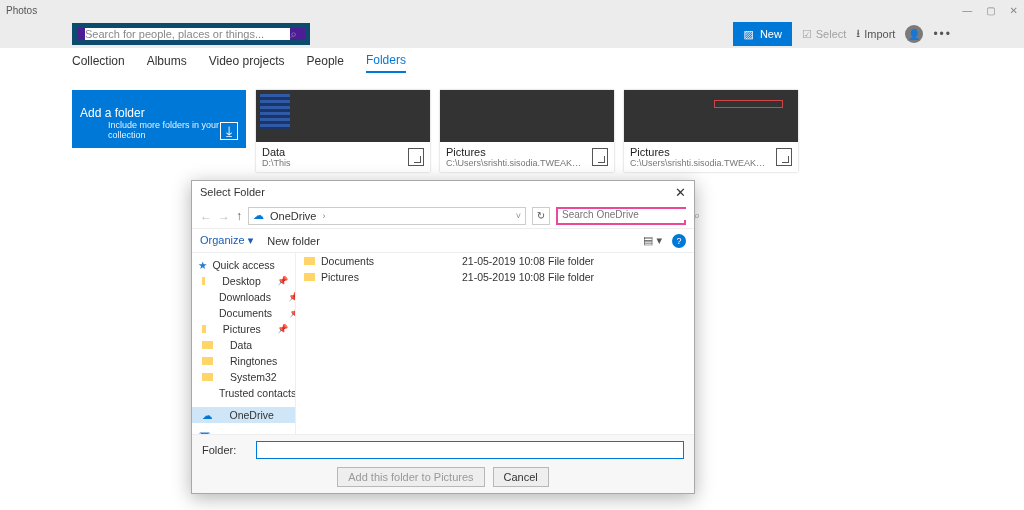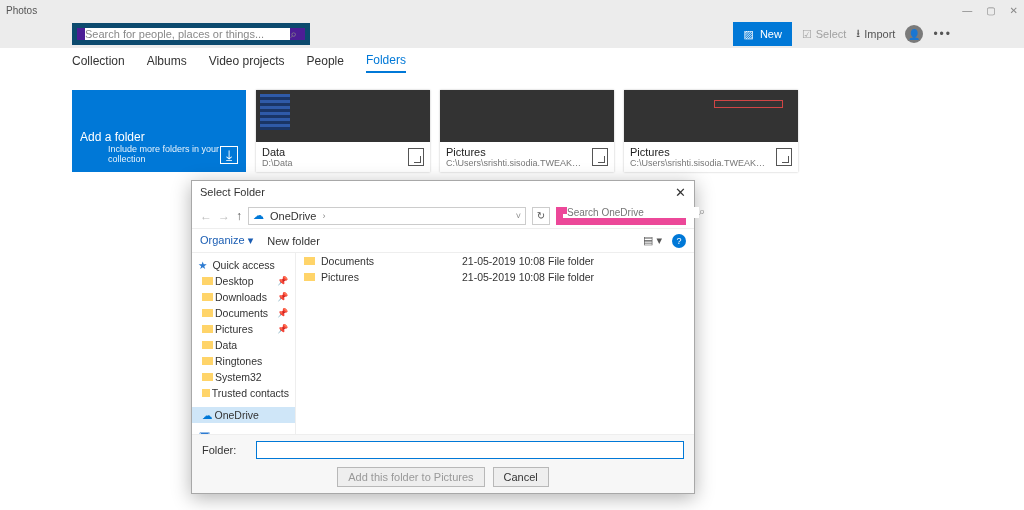--- a/index.html
+++ b/index.html
@@ -25,45 +25,45 @@
 .folders-row { display: flex; gap: 10px; padding: 12px 72px 0 72px; }
 .folder-card { width: 174px; height: 82px; background: #fff; box-shadow: 0 0 2px rgba(0,0,0,.25); display: flex; flex-direction: column; overflow: hidden; }
 .folder-card .thumb { flex: 1; background: #333; }
 .folder-card .info { height: 30px; padding: 2px 6px; display: flex; align-items: center; gap: 4px; }
 .folder-card .info .text { flex: 1; overflow: hidden; }
 .folder-card .info .title-line { font-size: 11px; color: #222; white-space: nowrap; overflow: hidden; text-overflow: ellipsis; }
 .folder-card .info .sub-line { font-size: 9px; color: #777; white-space: nowrap; overflow: hidden; text-overflow: ellipsis; }
 .folder-open-icon { width: 16px; height: 18px; border: 1px solid #555; position: relative; }
 .folder-open-icon::after { content: ''; position: absolute; right: 2px; bottom: 2px; width: 6px; height: 6px; border: 1px solid #555; border-top: none; border-left: none; }
 
-.add-folder-card { width: 174px; height: 82px; background: #0078d7; color: #fff; padding: 8px; display: flex; flex-direction: column; justify-content: flex-end; position: relative; }
+.add-folder-card { width: 174px; height: 58px; background: #0078d7; color: #fff; padding: 8px; display: flex; flex-direction: column; justify-content: flex-end; position: relative; }
 .add-folder-card .af-title { font-size: 12px; }
 .add-folder-card .af-sub { font-size: 9px; opacity: .9; margin-left: 28px; }
 .add-folder-card .af-icon { position: absolute; right: 8px; bottom: 8px; width: 18px; height: 18px; border: 1px solid #fff; display: flex; align-items: center; justify-content: center; font-size: 14px; }
 
 
 .dialog { position: absolute; left: 191px; top: 180px; width: 504px; height: 314px; background: #fff; border: 1px solid #a8a8a8; box-shadow: 0 4px 18px rgba(0,0,0,.3); display: flex; flex-direction: column; font-size: 11px; }
 .dlg-title { height: 22px; display: flex; align-items: center; justify-content: space-between; padding: 0 8px; font-size: 11px; }
 .dlg-close { font-size: 13px; color: #333; cursor: pointer; }
 .dlg-pathrow { height: 26px; display: flex; align-items: center; gap: 6px; padding: 0 8px; border-bottom: 1px solid #eee; }
 .nav-arrow { color: #bbb; font-size: 12px; }
 .nav-arrow.up { color: #555; }
 .path-box { flex: 1; height: 18px; border: 1px solid #ccc; display: flex; align-items: center; padding: 0 4px; gap: 6px; font-size: 11px; }
 .path-box .chev { color: #888; font-size: 9px; }
 .path-refresh { width: 18px; height: 18px; border: 1px solid #ccc; display: flex; align-items: center; justify-content: center; font-size: 10px; color: #555; }
-.search-od { width: 130px; height: 18px; border: 7px solid #ec4899; display: flex; align-items: flex-end; padding: 0 4px; color: #888; }
+.search-od { width: 130px; height: 18px; border: 2px solid #ec4899; display: flex; align-items: flex-start; padding: 0 4px; color: #888; }
 .search-od input { border: none; outline: none; flex: 1; font-size: 10px; }
 .dlg-toolbar { height: 24px; display: flex; align-items: center; padding: 0 8px; gap: 14px; border-bottom: 1px solid #eee; }
 .dlg-toolbar .org { color: #1a5db3; }
 .dlg-toolbar .right-tools { margin-left: auto; display: flex; align-items: center; gap: 10px; color: #555; }
 .help-circle { width: 14px; height: 14px; border-radius: 50%; background: #0078d7; color: #fff; display: flex; align-items: center; justify-content: center; font-size: 9px; }
 
 .dlg-body { flex: 1; display: flex; overflow: hidden; }
 .tree { width: 104px; border-right: 1px solid #eee; overflow-y: auto; padding: 4px 0; }
-.tree-item { display: flex; align-items: center; gap: 2px; padding: 2px 6px 2px 10px; font-size: 10.5px; white-space: nowrap; }
+.tree-item { display: flex; align-items: center; gap: 17px; padding: 2px 6px 2px 10px; font-size: 10.5px; white-space: nowrap; }
 .tree-item.sel { background: #cfe6f8; }
 .tree-section { font-size: 10.5px; padding: 2px 6px; display: flex; align-items: center; gap: 5px; }
 .ico-star { color: #2d7bd1; }
 .ico-folder { background: #ffd469; width: 11px; height: 8px; display: inline-block; }
 .ico-blue { color: #2d7bd1; }
 .pin { color: #7a7a7a; font-size: 9px; margin-left: auto; }
 
 .file-pane { flex: 1; display: flex; flex-direction: column; }
 .columns { display: flex; padding: 4px 8px; font-size: 10.5px; color: #555; border-bottom: 1px solid #f2f2f2; }
 .col-name { flex: 0 0 158px; }
@@ -134,21 +134,21 @@
   <div class="add-folder-card">
     <div class="af-title">Add a folder</div>
     <div class="af-sub">Include more folders in your collection</div>
     <div class="af-icon">⤓</div>
   </div>
   <div id="cards-mount" style="display:contents"><div class="folder-card">
         <div class="thumb thumb-variant-a"></div>
         <div class="info">
           <div class="text">
             <div class="title-line">Data</div>
-            <div class="sub-line">D:\Data</div>
+            <div class="sub-line">D:\This</div>
           </div>
           <div class="folder-open-icon"></div>
         </div>
       </div><div class="folder-card">
         <div class="thumb thumb-variant-b"></div>
         <div class="info">
           <div class="text">
             <div class="title-line">Pictures</div>
             <div class="sub-line">C:\Users\srishti.sisodia.TWEAKORG\Pictur...</div>
           </div>

